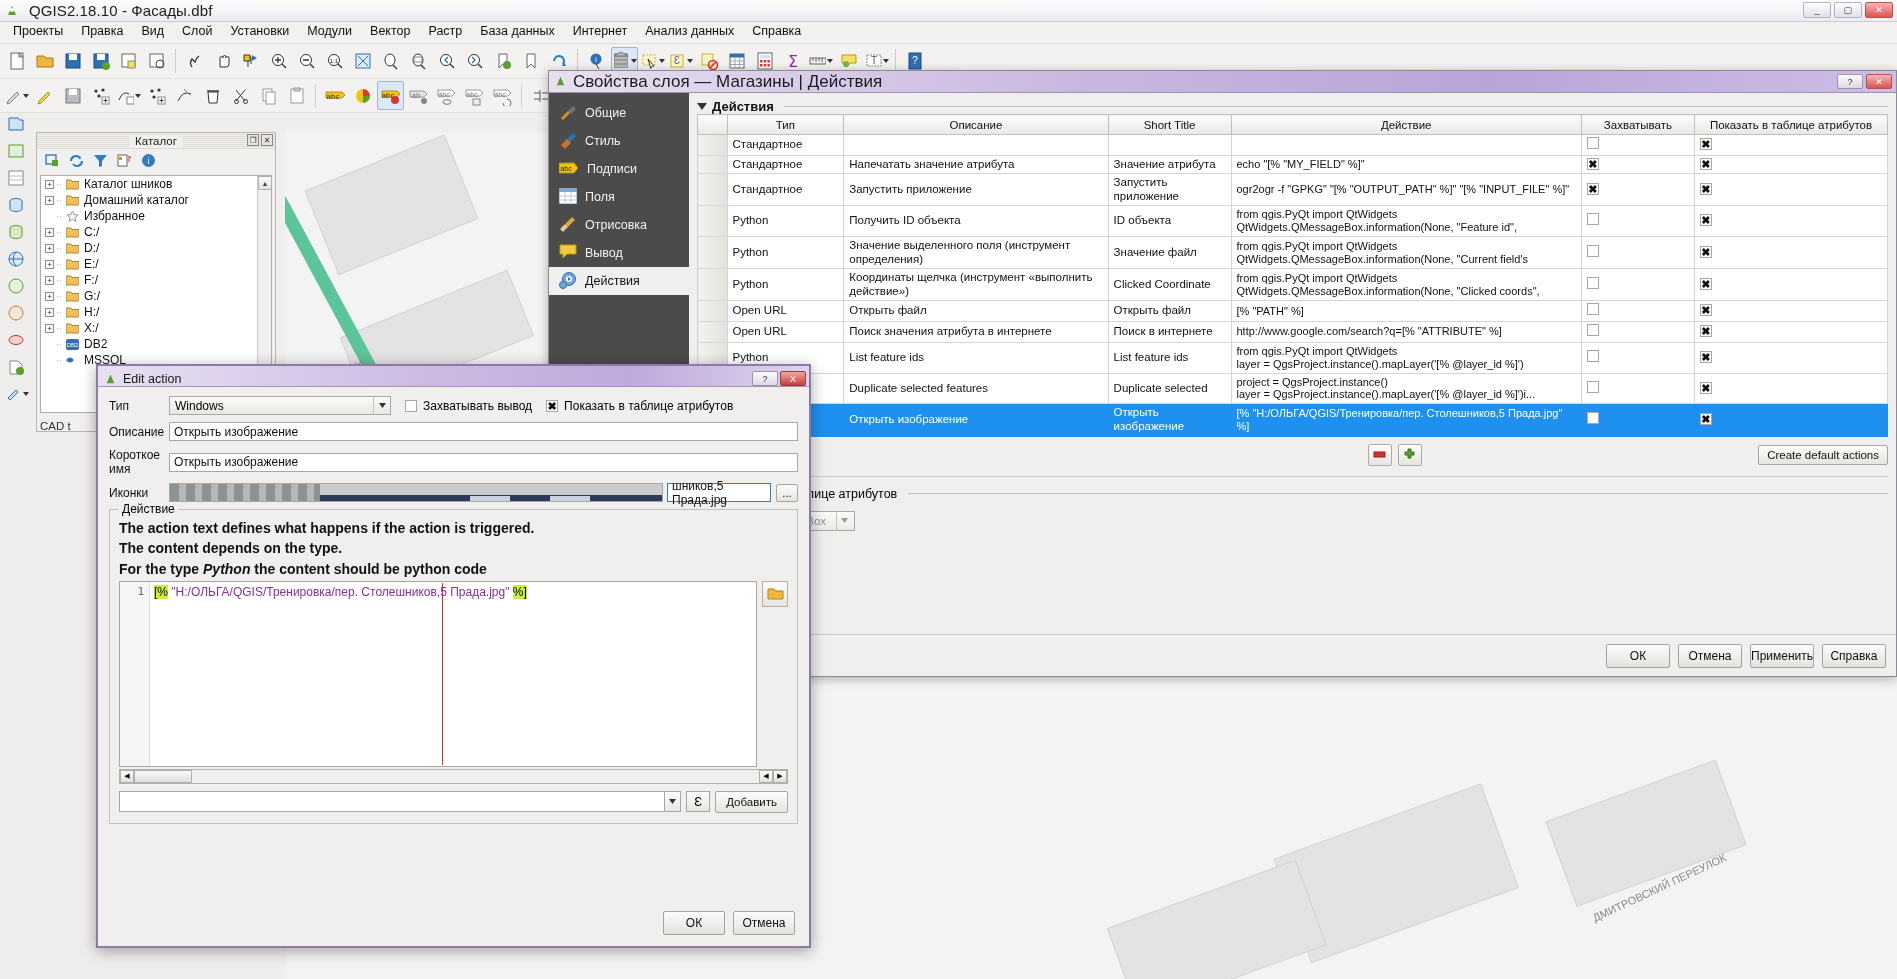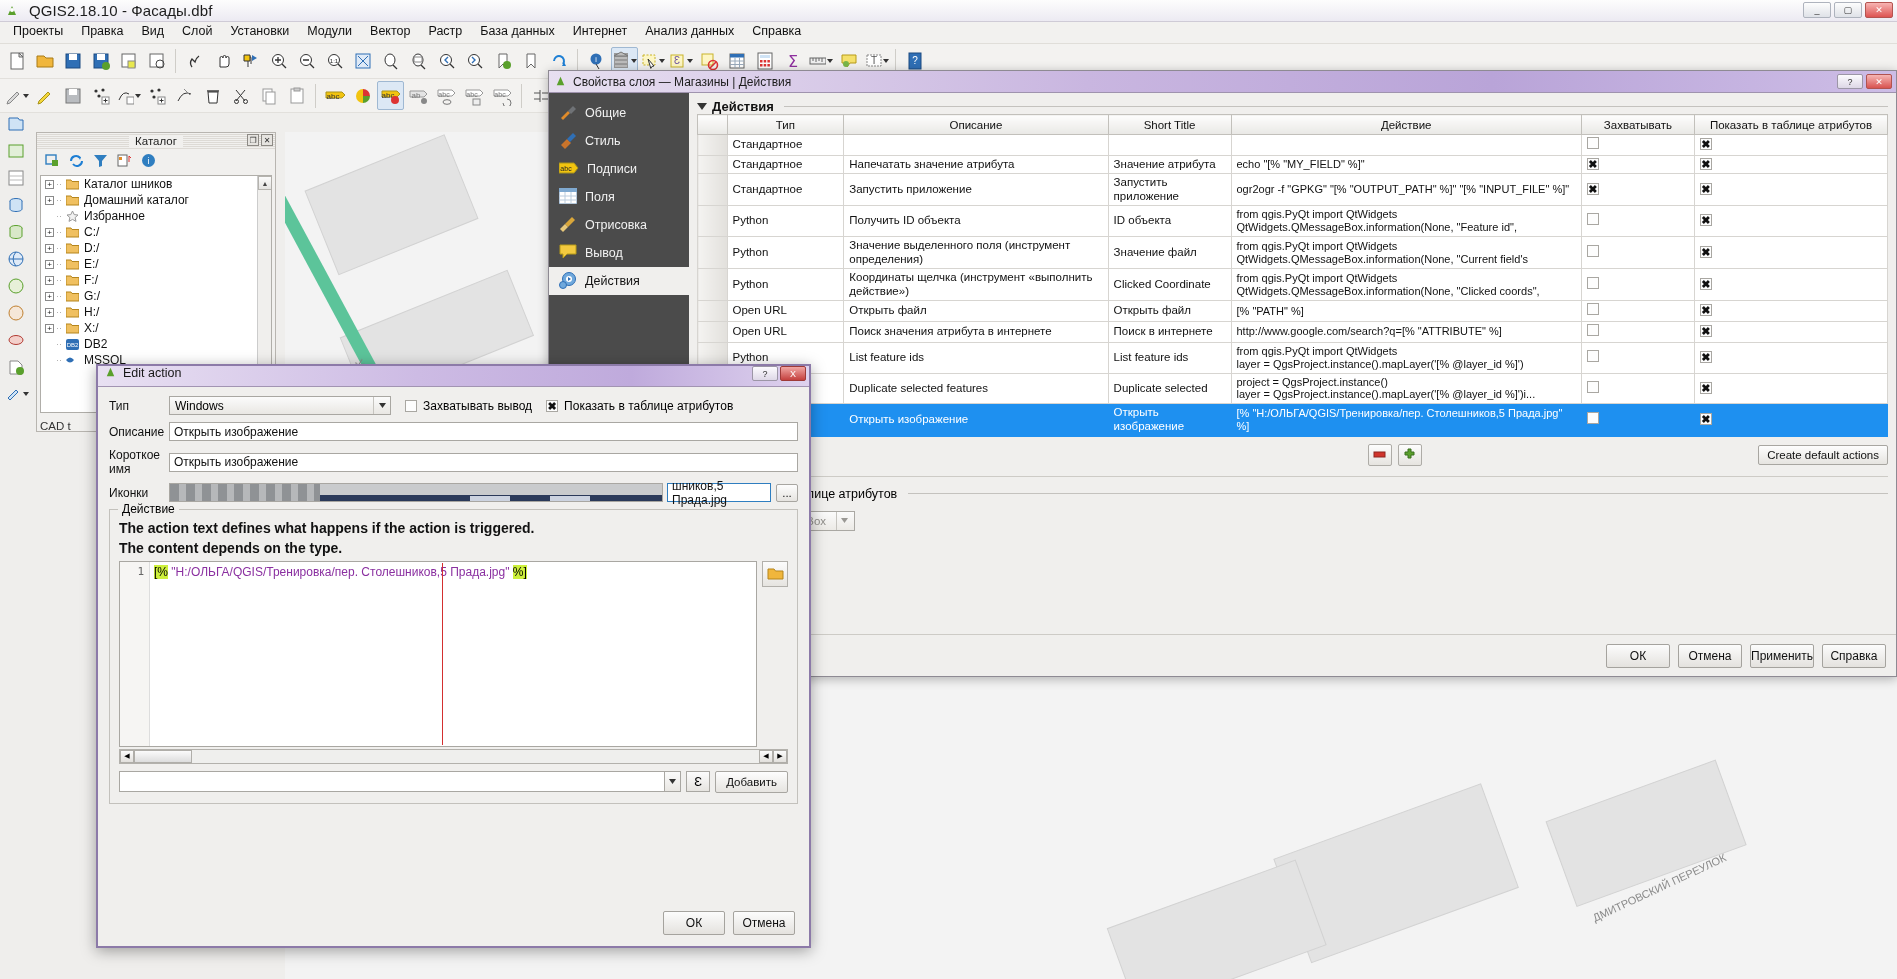--- a/index.html
+++ b/index.html
@@ -78,21 +78,21 @@
   
   #layerprops {
     position:absolute; left:548px; top:70px; width:1349px; height:607px;
     background:#f0efed; border:1px solid #8e8a93;
     box-shadow:0 2px 10px rgba(0,0,0,.28);
   }
   .lp-title {
     height:22px; background:linear-gradient(to right,#e7dff0 0%,#c9b6e0 40%,#b9a4d8 70%,#cdbde6 100%);
     display:flex;align-items:center; border-bottom:1px solid #9f93ae;
   }
-  .lp-title .t { font-size:12px; color:#1b1b1b; padding-left:6px; }
+  .lp-title .t { font-size:17px; color:#1b1b1b; padding-left:6px; }
   .lp-title .btns { margin-left:auto; display:flex; gap:3px; padding-right:4px; }
   .lp-title .b { width:26px;height:15px;border:1px solid #9c96a6;border-radius:2px;
       background:linear-gradient(to bottom,#fcfbfe,#ddd7e6);font-size:9px;
       display:flex;align-items:center;justify-content:center;color:#333; }
   .lp-title .b.close { background:linear-gradient(to bottom,#f6b6b4,#d85350); color:#fff; border-color:#b05350;}
 
   .lp-body { position:absolute; top:22px; left:0; right:0; bottom:0; display:flex; }
   .lp-side { width:140px; background:#4b4b4b; padding-top:6px; }
   .lp-side .item { height:28px; display:flex; align-items:center; gap:8px; padding-left:10px;
                    color:#f2f2f2; font-size:12.5px; }
@@ -136,21 +136,21 @@
     padding:4px 0; width:64px; text-align:center; font-size:12px; color:#111;
   }
 
   
   #editaction {
     position:absolute; left:96px; top:364px; width:715px; height:584px;
     background:#f0efed; border:2px solid #8c7aa8;
     box-shadow:0 3px 14px rgba(0,0,0,.35);
   }
   .ea-title { height:21px; background:linear-gradient(to right,#e8e0f2 0%,#cdbbe4 45%,#bfaadc 75%,#ded2ee 100%);
-      display:flex; align-items:flex-start; border-bottom:1px solid #a294b2; }
+      display:flex; align-items:flex-end; border-bottom:1px solid #a294b2; }
   .ea-title .t { font-size:12.5px; padding-left:6px; color:#161616; }
   .ea-title .btns { margin-left:auto; display:flex; gap:2px; padding-right:3px;}
   .ea-title .b { width:26px;height:15px;border:1px solid #9c96a6;border-radius:2px;
       background:linear-gradient(to bottom,#fcfbfe,#ded8e7);font-size:9px;
       display:flex;align-items:center;justify-content:center;color:#333;}
   .ea-title .b.close { background:linear-gradient(to bottom,#f1a6a3,#c4403e); color:#fff; border-color:#9e3a38;}
   .ea-body { padding:9px 11px; }
   .frow { display:flex; align-items:center; margin-bottom:7px; }
   .flabel { width:60px; font-size:12px; color:#111; }
   .input {
@@ -1124,20 +1124,21 @@
       </div>
       <div class="input" style="flex:0 0 104px;margin-left:4px;border:1px solid #2f7ec0">шников,5 Прада.jpg</div>
       <div class="txtbtn" style="margin-left:5px;width:22px;padding:2px 0;text-align:center">...</div>
     </div>
 
     <div class="fieldset">
       <div class="legend">Действие</div>
       <div class="helptext">
         <div>The action text defines what happens if the action is triggered.</div>
         <div>The content depends on the type.</div>
+        <div>For the type <i>Python</i> the content should be python code</div>
       </div>
 
       <div style="display:flex;align-items:flex-start;gap:5px">
         <div class="editor" style="flex:1">
           <div class="gutter">1</div>
           <div class="codearea">
             <span class="hl">[%</span><span style="color:#8a2fa0"> "H:/ОЛЬГА/QGIS/Тренировка/пер. Столешников,5 Прада.jpg" </span><span class="hl">%]</span>
             <div class="caret" style="left:292px"></div>
           </div>
         </div>

